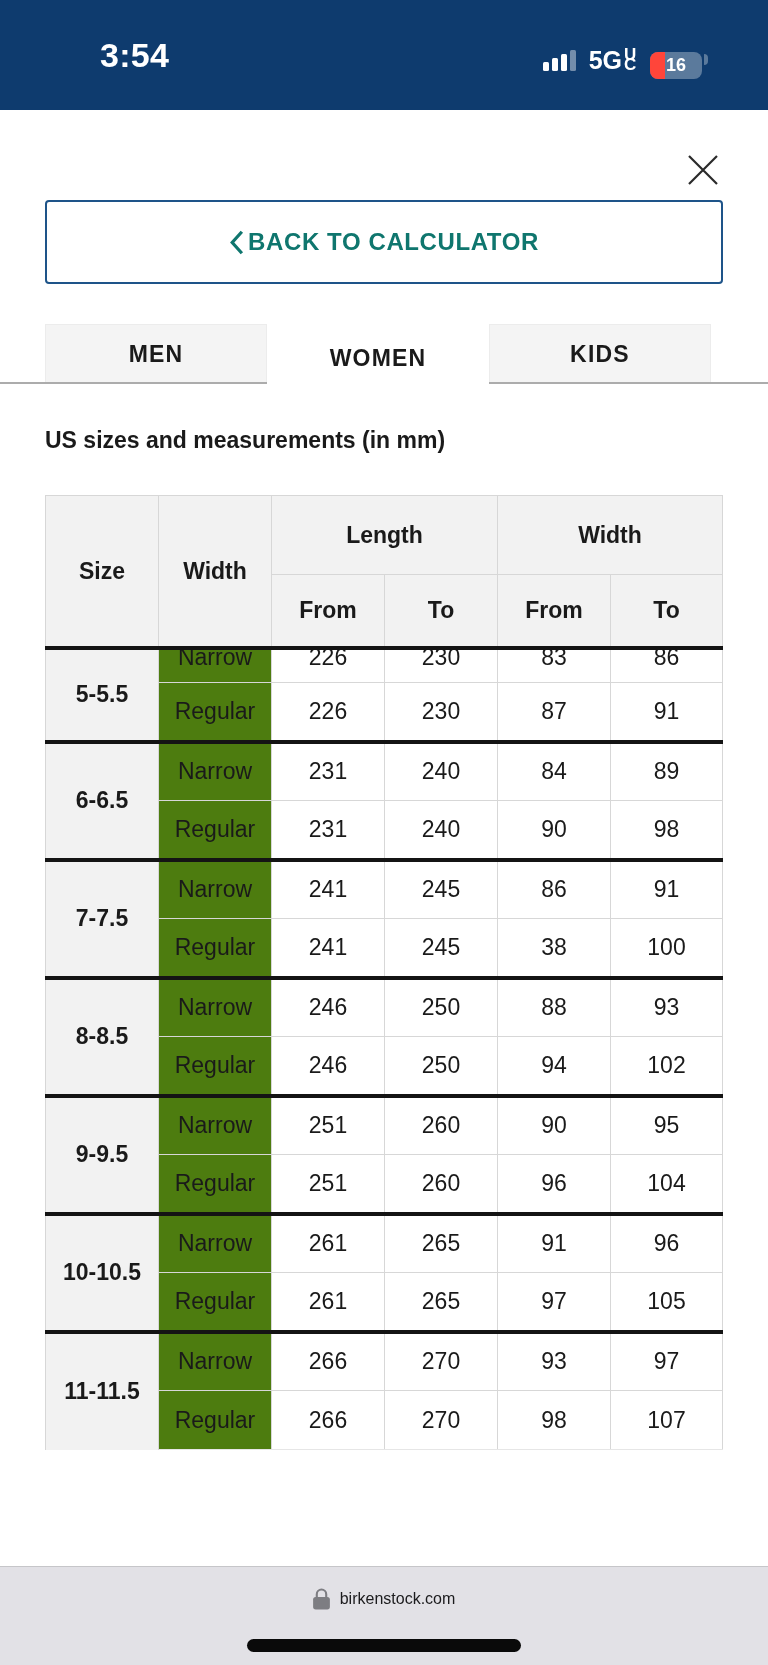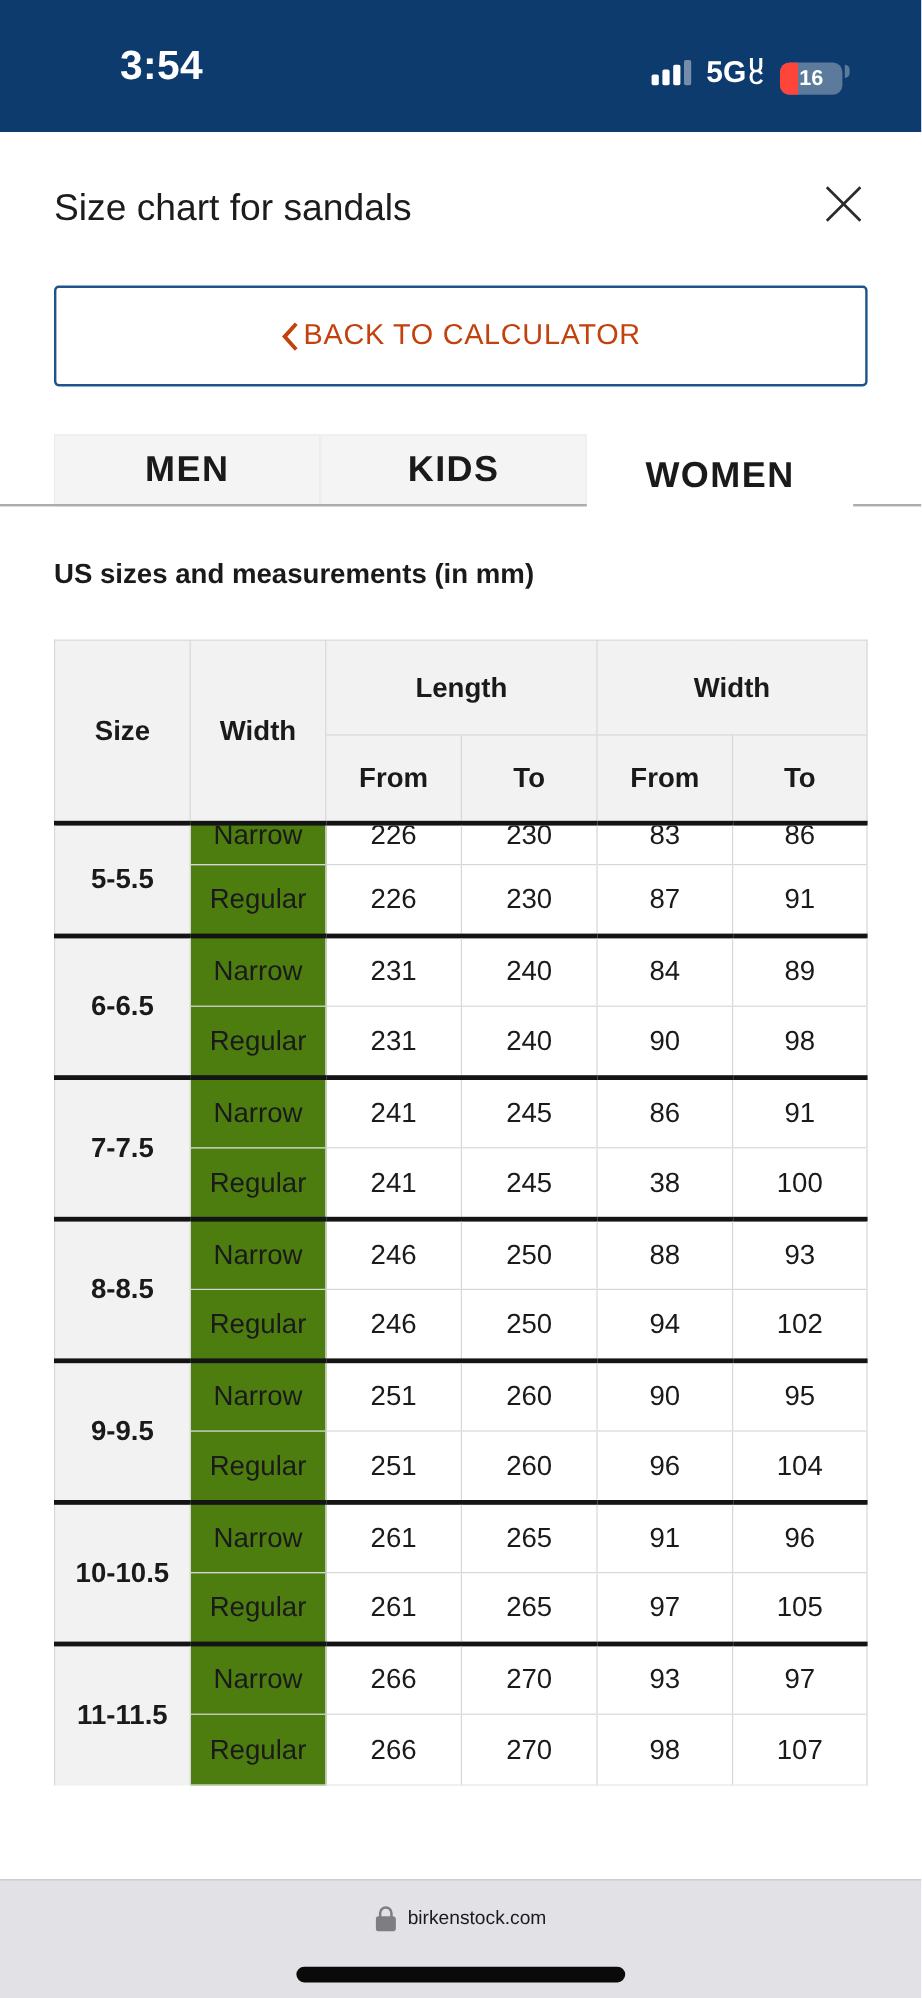--- a/index.html
+++ b/index.html
@@ -28,31 +28,31 @@
   .batt-nub{width:4px;height:11px;background:rgba(255,255,255,.32);border-radius:0 4px 4px 0;}
 
   
   .modal-head{position:relative;padding:44px 45px 0 45px;}
   .modal-head h1{margin:0;font-size:31px;line-height:38px;font-weight:400;color:#1c1c1c;}
   .close{position:absolute;right:45px;top:40px;width:40px;height:40px;cursor:pointer;}
 
   
   .back-btn{box-sizing:border-box;display:flex;align-items:center;justify-content:center;gap:4px;
     margin:46px 0 0 45px;width:678px;height:84px;background:#ffffff;
-    border:2px solid #1E5489;border-radius:4px;color:#c2410c;
-    font-family:inherit;font-size:24px;font-weight:400;letter-spacing:.6px;cursor:pointer;}
+    border:2px solid #1E5489;border-radius:4px;color:#0f766e;
+    font-family:inherit;font-size:24px;font-weight:700;letter-spacing:.6px;cursor:pointer;}
   .chev{width:15px;height:27px;flex:0 0 auto;}
 
   
   .tabs-wrap{position:relative;height:69px;margin-top:40px;}
   .tabs-line{position:absolute;left:0;top:58px;width:768px;height:2px;background:#ACACAC;z-index:2;}
   .tabs{position:absolute;left:45px;top:0;display:flex;}
   .tab{box-sizing:border-box;width:222px;height:60px;background:#F4F4F4;border:1px solid #ECECEC;
     display:flex;align-items:center;justify-content:center;z-index:1;position:relative;
-    font-size:30px;font-weight:700;letter-spacing:1.2px;color:#1a1a1a;cursor:pointer;}
+    font-size:23px;font-weight:700;letter-spacing:1.2px;color:#1a1a1a;cursor:pointer;}
   .tab.active{background:#ffffff;border:none;height:69px;z-index:3;}
 
   
   .section-heading{margin:33px 45px 0 45px;font-size:23px;line-height:28px;font-weight:700;color:#1a1a1a;}
 
   
   .size-table{border-collapse:collapse;table-layout:fixed;width:678px;margin:41px 0 0 45px;}
   .size-table th,.size-table td{
     padding:0;text-align:center;vertical-align:middle;
     border-left:1px solid #D7D7D7;border-right:1px solid #D7D7D7;
@@ -103,39 +103,38 @@
         <span class="batt">
           <span class="batt-fill"></span>
           <span class="batt-num">16</span>
         </span>
         <span class="batt-nub"></span>
       </span>
     </div>
   </header>
 
   <div class="modal-head">
-    <h1>Size chart for sandals</h1>
     <svg class="close" viewBox="0 0 40 40">
       <path d="M6 6 L34 34 M34 6 L6 34" stroke="#2A2A2A" stroke-width="2.2" fill="none"></path>
     </svg>
   </div>
 
   <button class="back-btn">
     <svg class="chev" viewBox="0 0 14 24">
       <path d="M12 2 L3 12 L12 22" stroke="currentColor" stroke-width="3" fill="none"></path>
     </svg>
     <span>BACK TO CALCULATOR</span>
   </button>
 
   <div class="tabs-wrap">
     <div class="tabs-line"></div>
     <div class="tabs">
       <div class="tab">MEN</div>
+      <div class="tab active">WOMEN</div>
       <div class="tab">KIDS</div>
-      <div class="tab active">WOMEN</div>
     </div>
   </div>
 
   <h2 class="section-heading">US sizes and measurements (in mm)</h2>
 
   <table class="size-table">
     <colgroup>
       <col style="width:113px">
         <col style="width:113px">
         <col style="width:113px">

